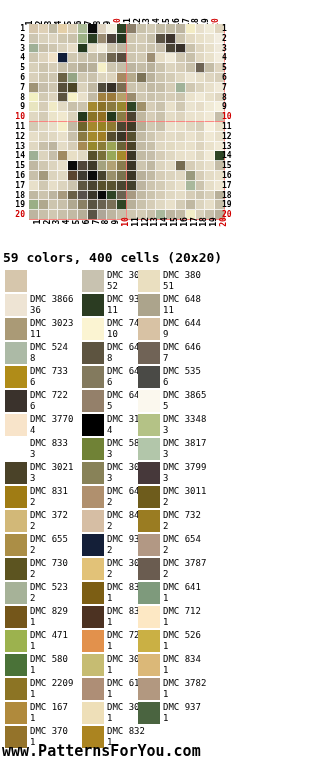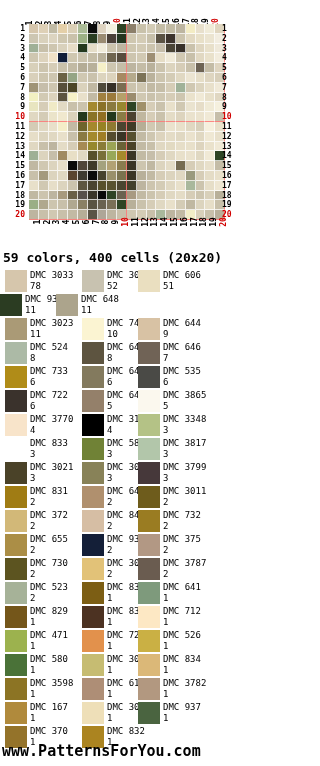--- a/index.html
+++ b/index.html
@@ -747,41 +747,44 @@
     </div>
 
 </div>
 
 <div id="summary">59 colors, 400 cells (20x20)</div>
 
 <div id="legend">
     <div class="legend-row">
       <div class="legend-item col0">
         <div class="legend-swatch" style="background: rgb(214, 198, 172);"></div>
-        <div class="legend-text">
-          <div class="legend-name">DMC 3033</div>
-          <div class="legend-count">78</div>
-        </div>
       </div>
       <div class="legend-item col1">
         <div class="legend-swatch" style="background: rgb(200, 194, 176);"></div>
         <div class="legend-text">
           <div class="legend-name">DMC 3024</div>
           <div class="legend-count">52</div>
         </div>
       </div>
       <div class="legend-item col2">
         <div class="legend-swatch" style="background: rgb(234, 223, 192);"></div>
         <div class="legend-text">
-          <div class="legend-name">DMC 606</div>
+          <div class="legend-name">DMC 380</div>
           <div class="legend-count">51</div>
         </div>
       </div>
     </div>
     <div class="legend-row">
+      <div class="legend-item col0">
+        <div class="legend-swatch" style="background: rgb(238, 228, 212);"></div>
+        <div class="legend-text">
+          <div class="legend-name">DMC 3866</div>
+          <div class="legend-count">36</div>
+        </div>
+      </div>
       <div class="legend-item col1">
         <div class="legend-swatch" style="background: rgb(43, 60, 34);"></div>
         <div class="legend-text">
           <div class="legend-name">DMC 934</div>
           <div class="legend-count">11</div>
         </div>
       </div>
       <div class="legend-item col2">
         <div class="legend-swatch" style="background: rgb(172, 164, 140);"></div>
         <div class="legend-text">
@@ -1008,21 +1011,21 @@
       <div class="legend-item col1">
         <div class="legend-swatch" style="background: rgb(20, 31, 56);"></div>
         <div class="legend-text">
           <div class="legend-name">DMC 939</div>
           <div class="legend-count">2</div>
         </div>
       </div>
       <div class="legend-item col2">
         <div class="legend-swatch" style="background: rgb(178, 152, 132);"></div>
         <div class="legend-text">
-          <div class="legend-name">DMC 375</div>
+          <div class="legend-name">DMC 654</div>
           <div class="legend-count">2</div>
         </div>
       </div>
     </div>
     <div class="legend-row">
       <div class="legend-item col0">
         <div class="legend-swatch" style="background: rgb(92, 84, 32);"></div>
         <div class="legend-text">
           <div class="legend-name">DMC 730</div>
           <div class="legend-count">2</div>
@@ -1132,21 +1135,21 @@
         <div class="legend-text">
           <div class="legend-name">DMC 834</div>
           <div class="legend-count">1</div>
         </div>
       </div>
     </div>
     <div class="legend-row">
       <div class="legend-item col0">
         <div class="legend-swatch" style="background: rgb(140, 116, 36);"></div>
         <div class="legend-text">
-          <div class="legend-name">DMC 3598</div>
+          <div class="legend-name">DMC 2209</div>
           <div class="legend-count">1</div>
         </div>
       </div>
       <div class="legend-item col1">
         <div class="legend-swatch" style="background: rgb(174, 142, 118);"></div>
         <div class="legend-text">
           <div class="legend-name">DMC 612</div>
           <div class="legend-count">1</div>
         </div>
       </div>

